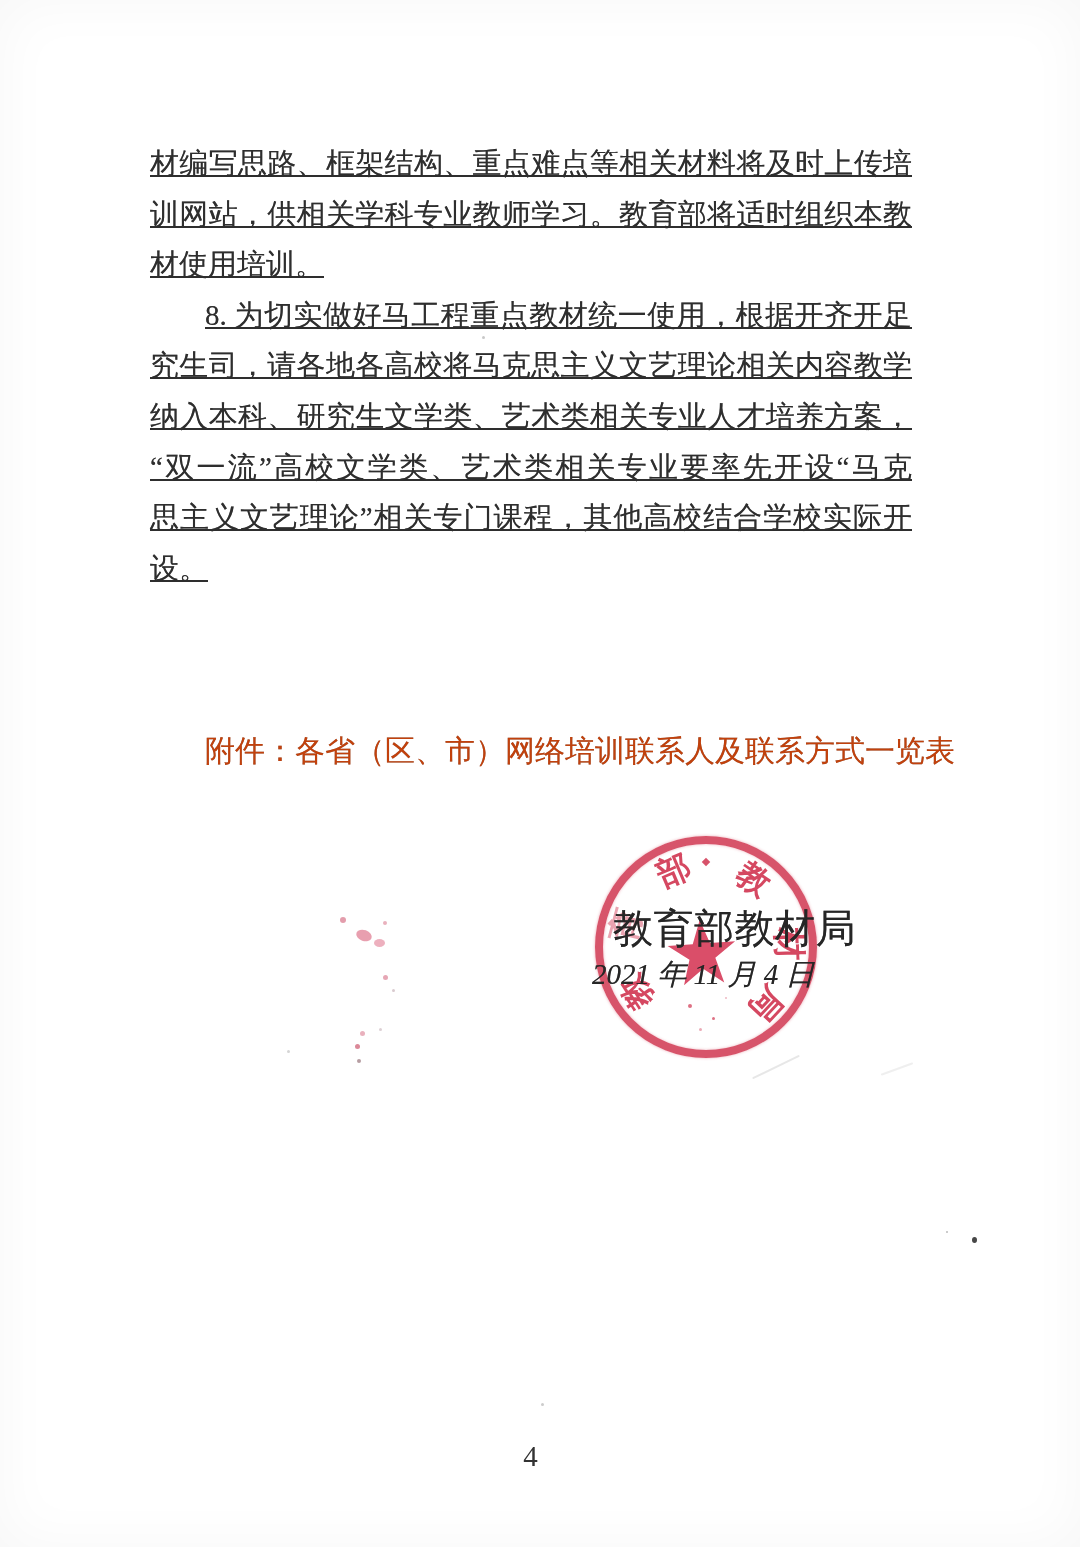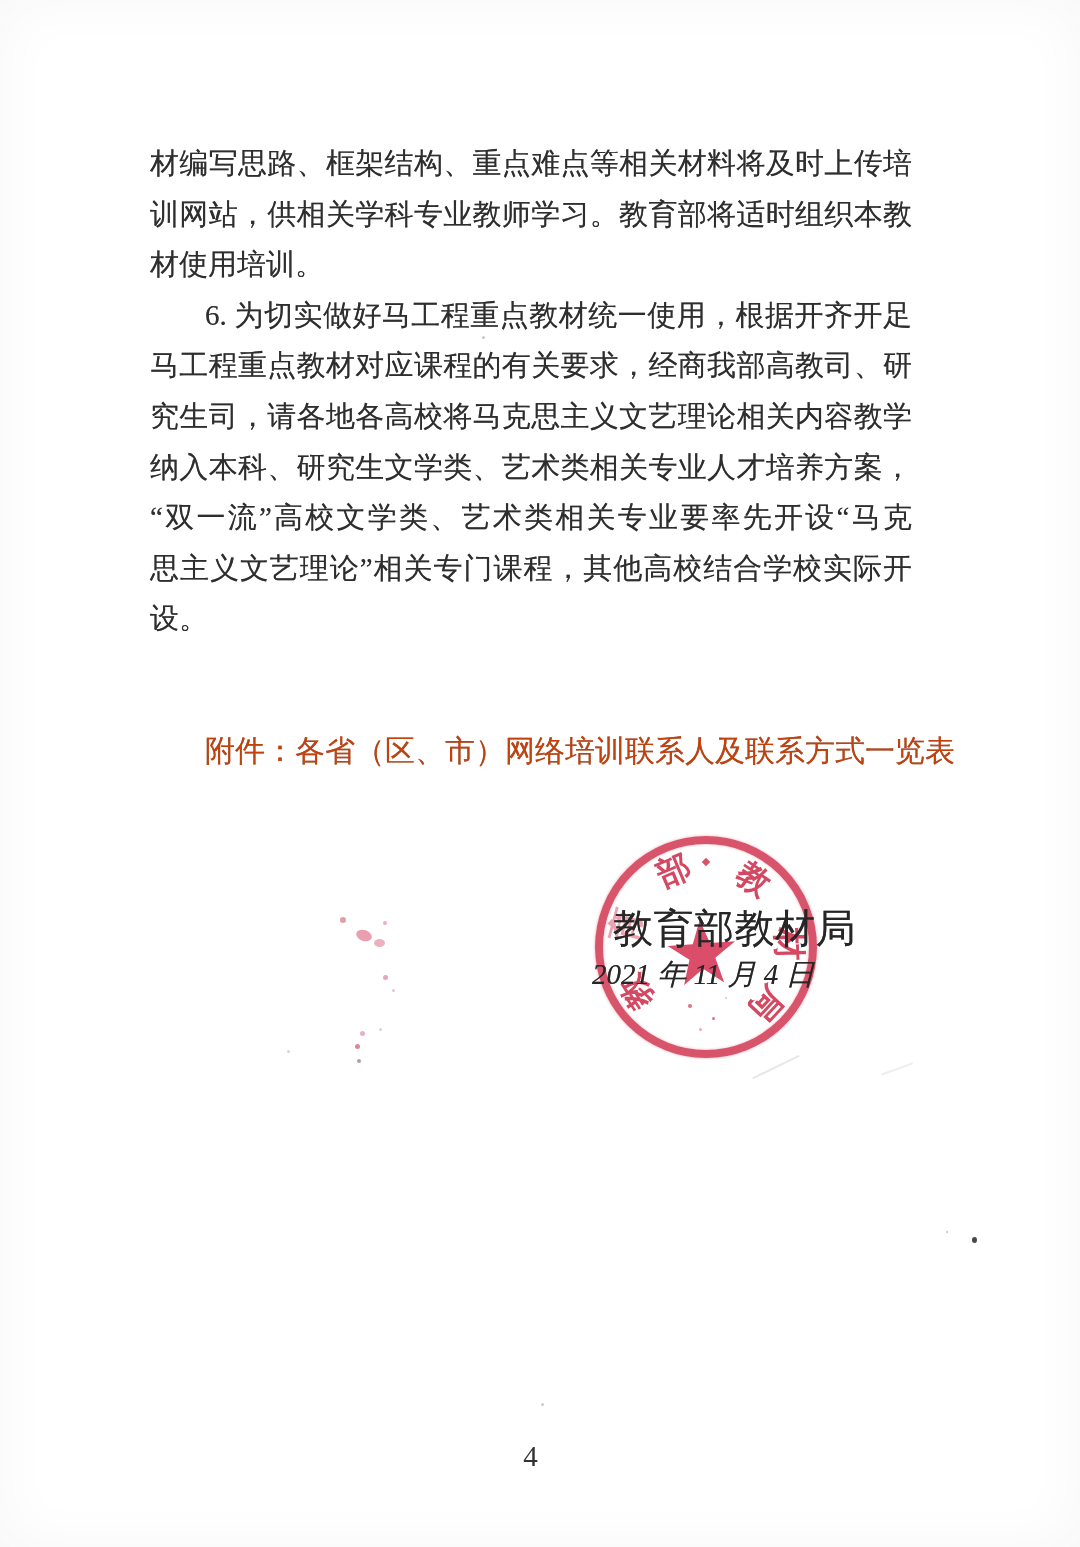--- a/index.html
+++ b/index.html
@@ -13,20 +13,21 @@
     width:1080px;height:1547px;
     background:#ffffff;
     overflow:hidden;
     box-shadow:inset 0 0 60px rgba(0,0,0,0.035);
   }
   
   .body-text{
     position:absolute;left:150px;top:138px;width:762px;
     font-size:29px;line-height:50.6px;color:#2e2e2e;
     text-shadow:0 0 0.6px rgba(40,40,40,0.55);
+    text-decoration:underline;
   }
   .line{width:762px;}
   .fill{text-align:justify;text-align-last:justify;}
   .short{text-align:left;text-align-last:left;}
   .indent{text-indent:55px;}
   
   .attachment{
     position:absolute;left:205px;top:729px;
     font-size:30px;color:#c2410c;line-height:44px;
     text-shadow:0 0 0.6px rgba(40,40,40,0.5);
@@ -109,22 +110,21 @@
     <div class="seal-fleck" style="left:688px;top:1004px;width:4px;height:4px;"></div>
     <div class="seal-fleck" style="left:712px;top:1017px;width:3px;height:3px;"></div>
     <div class="seal-fleck" style="left:699px;top:1028px;width:3px;height:3px;opacity:0.6;"></div>
     <div class="seal-fleck" style="left:725px;top:997px;width:2px;height:2px;opacity:0.5;"></div>
   </div>
 
   <div class="body-text">
     <div class="line fill">材编写思路、框架结构、重点难点等相关材料将及时上传培</div>
     <div class="line fill">训网站，供相关学科专业教师学习。教育部将适时组织本教</div>
     <div class="line short">材使用培训。</div>
-    <div class="line fill indent">6. 为切实做好马工程重点教材统一使用，根据开齐开足</div>
-    <div class="line fill">马工程重点教材对应课程的有关要求，经商我部高教司、研</div>
+    <div class="line fill indent">8. 为切实做好马工程重点教材统一使用，根据开齐开足</div>
     <div class="line fill">究生司，请各地各高校将马克思主义文艺理论相关内容教学</div>
     <div class="line fill">纳入本科、研究生文学类、艺术类相关专业人才培养方案，</div>
     <div class="line fill">“双一流”高校文学类、艺术类相关专业要率先开设“马克</div>
     <div class="line fill">思主义文艺理论”相关专门课程，其他高校结合学校实际开</div>
     <div class="line short">设。</div>
   </div>
 
   <div class="attachment">附件：各省（区、市）网络培训联系人及联系方式一览表</div>
 
   <div class="sig-org">教育部教材局</div>

